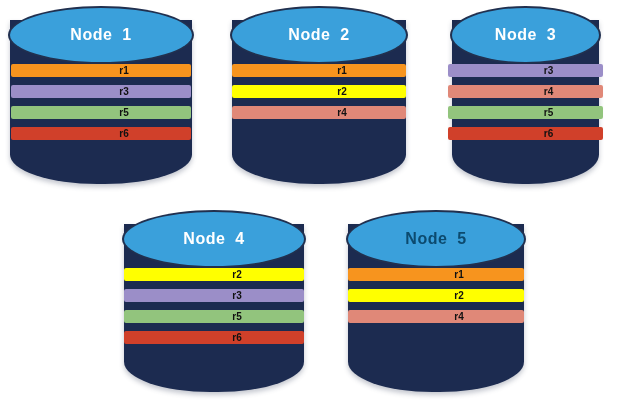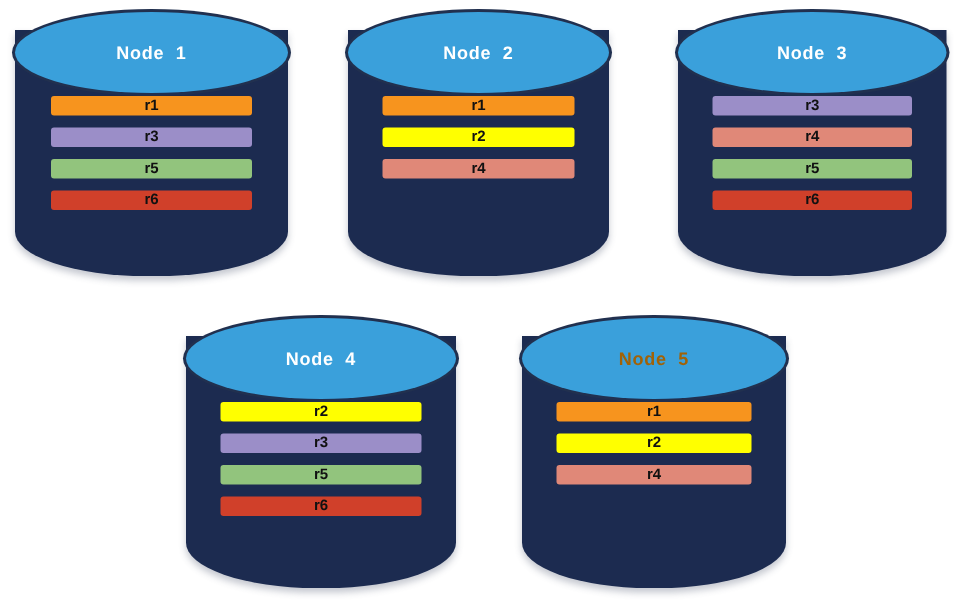--- a/index.html
+++ b/index.html
@@ -65,21 +65,21 @@
   .node-label {
     position: absolute;
     left: 0;
     right: 0;
     top: 2px;
     height: 54px;
     display: flex;
     align-items: center;
     justify-content: center;
     color: #ffffff;
-    font-size: 12px;
+    font-size: 16px;
     font-weight: bold;
     letter-spacing: 0.5px;
     white-space: pre;
     z-index: 3;
   }
 
   
   .records {
     position: absolute;
     left: 0;
@@ -95,20 +95,21 @@
     height: 13px;
     margin-bottom: 8px;
     border-radius: 2px;
     display: flex;
     align-items: center;
     justify-content: center;
     color: #111111;
     font-size: 10px;
     font-weight: bold;
     line-height: 1;
+    padding-left: 46px;
   }
 </style>
 </head>
 <body>
 
 <div id="canvas" style="background: rgb(255, 255, 255);">
     <div class="node" style="left: 10px; top: 6px; width: 182px; height: 178px;">
       <div class="cyl">
         <div class="cyl-body" style="background: rgb(28, 43, 80);"></div>
         <div class="cyl-rim" style="background: rgb(33, 48, 79);"></div>
@@ -128,21 +129,21 @@
         <div class="cyl-rim" style="background: rgb(33, 48, 79);"></div>
         <div class="cyl-top" style="background: rgb(58, 160, 219);"></div>
       </div>
       <div class="node-label" style="color: rgb(255, 255, 255);">Node  2</div>
       <div class="records">
         <div class="record-bar" style="background: rgb(247, 148, 30); color: rgb(17, 17, 17);">r1</div>
         <div class="record-bar" style="background: rgb(255, 255, 0); color: rgb(17, 17, 17);">r2</div>
         <div class="record-bar" style="background: rgb(224, 136, 120); color: rgb(17, 17, 17);">r4</div>
       </div>
     </div>
-    <div class="node" style="left: 452px; top: 6px; width: 179px; height: 178px;">
+    <div class="node" style="left: 452px; top: 6px; width: 147px; height: 178px;">
       <div class="cyl">
         <div class="cyl-body" style="background: rgb(28, 43, 80);"></div>
         <div class="cyl-rim" style="background: rgb(33, 48, 79);"></div>
         <div class="cyl-top" style="background: rgb(58, 160, 219);"></div>
       </div>
       <div class="node-label" style="color: rgb(255, 255, 255);">Node  3</div>
       <div class="records">
         <div class="record-bar" style="background: rgb(155, 142, 200); color: rgb(17, 17, 17);">r3</div>
         <div class="record-bar" style="background: rgb(224, 136, 120); color: rgb(17, 17, 17);">r4</div>
         <div class="record-bar" style="background: rgb(146, 196, 125); color: rgb(17, 17, 17);">r5</div>
@@ -162,20 +163,20 @@
         <div class="record-bar" style="background: rgb(146, 196, 125); color: rgb(17, 17, 17);">r5</div>
         <div class="record-bar" style="background: rgb(208, 64, 42); color: rgb(17, 17, 17);">r6</div>
       </div>
     </div>
     <div class="node" style="left: 348px; top: 210px; width: 176px; height: 182px;">
       <div class="cyl">
         <div class="cyl-body" style="background: rgb(28, 43, 80);"></div>
         <div class="cyl-rim" style="background: rgb(33, 48, 79);"></div>
         <div class="cyl-top" style="background: rgb(58, 160, 219);"></div>
       </div>
-      <div class="node-label" style="color: #a16207;">Node  5</div>
+      <div class="node-label" style="color: #0c4a6e;">Node  5</div>
       <div class="records">
         <div class="record-bar" style="background: rgb(247, 148, 30); color: rgb(17, 17, 17);">r1</div>
         <div class="record-bar" style="background: rgb(255, 255, 0); color: rgb(17, 17, 17);">r2</div>
         <div class="record-bar" style="background: rgb(224, 136, 120); color: rgb(17, 17, 17);">r4</div>
       </div>
     </div>
   </div>
 
 </body></html>

